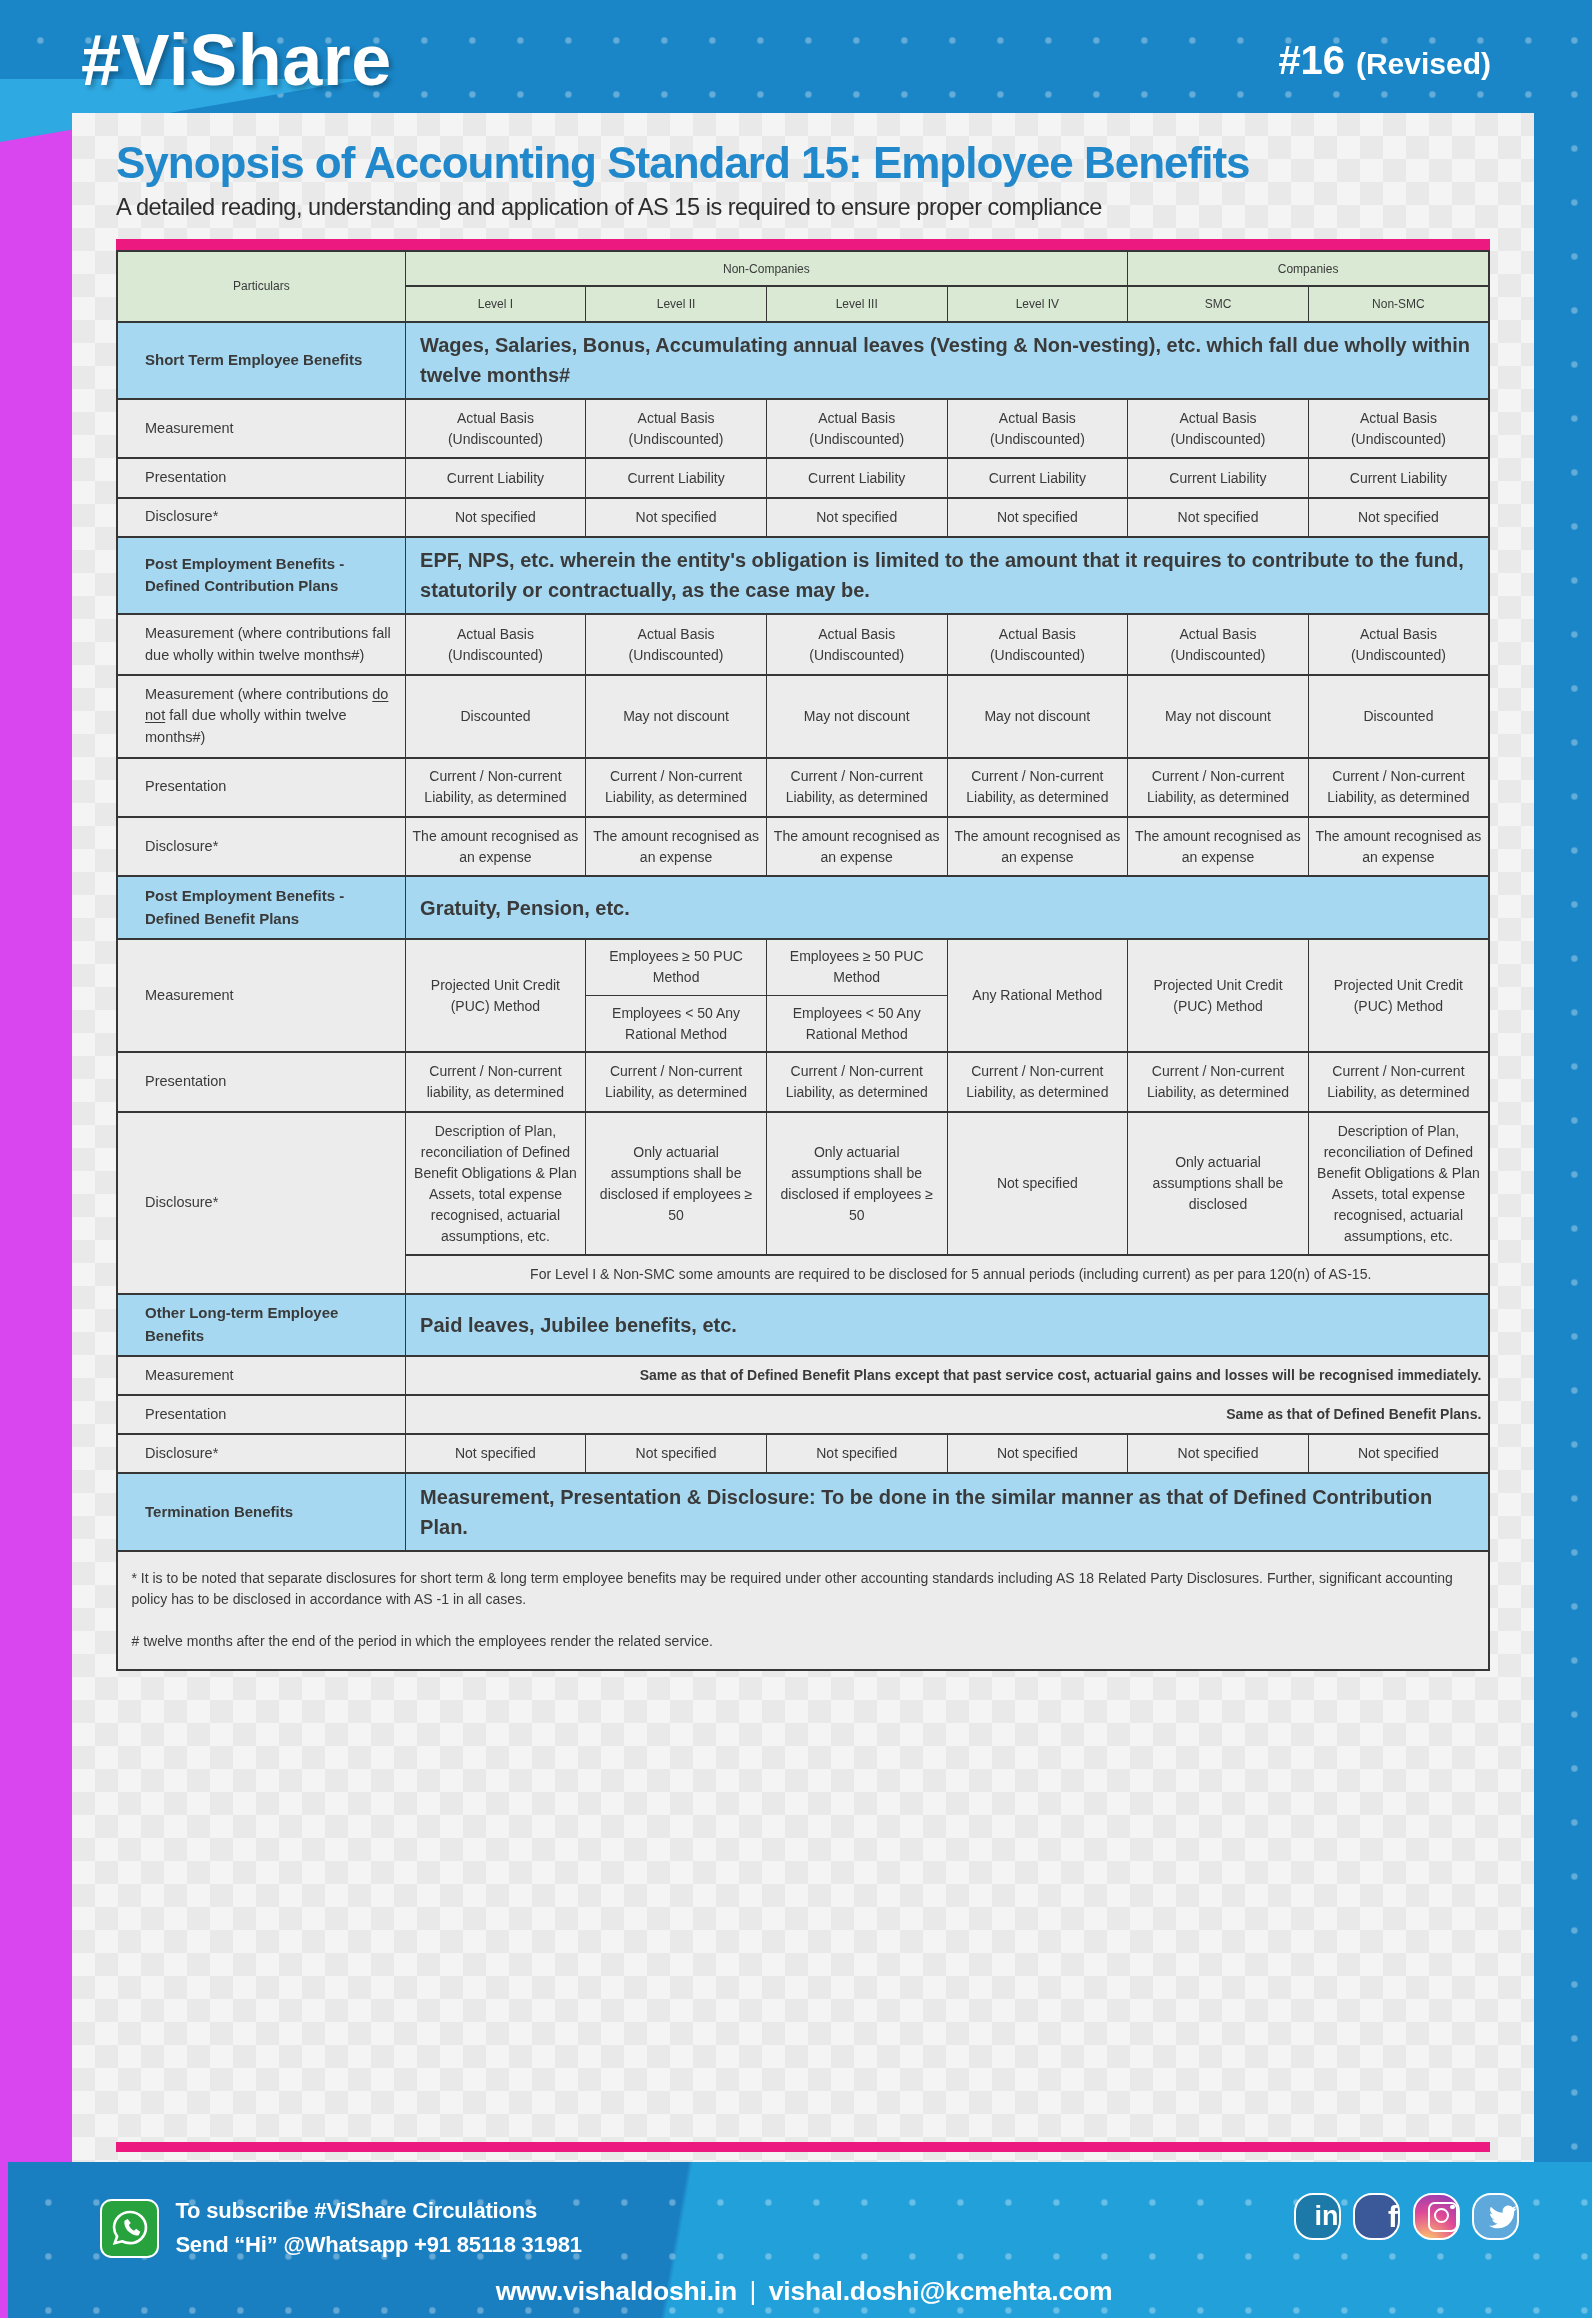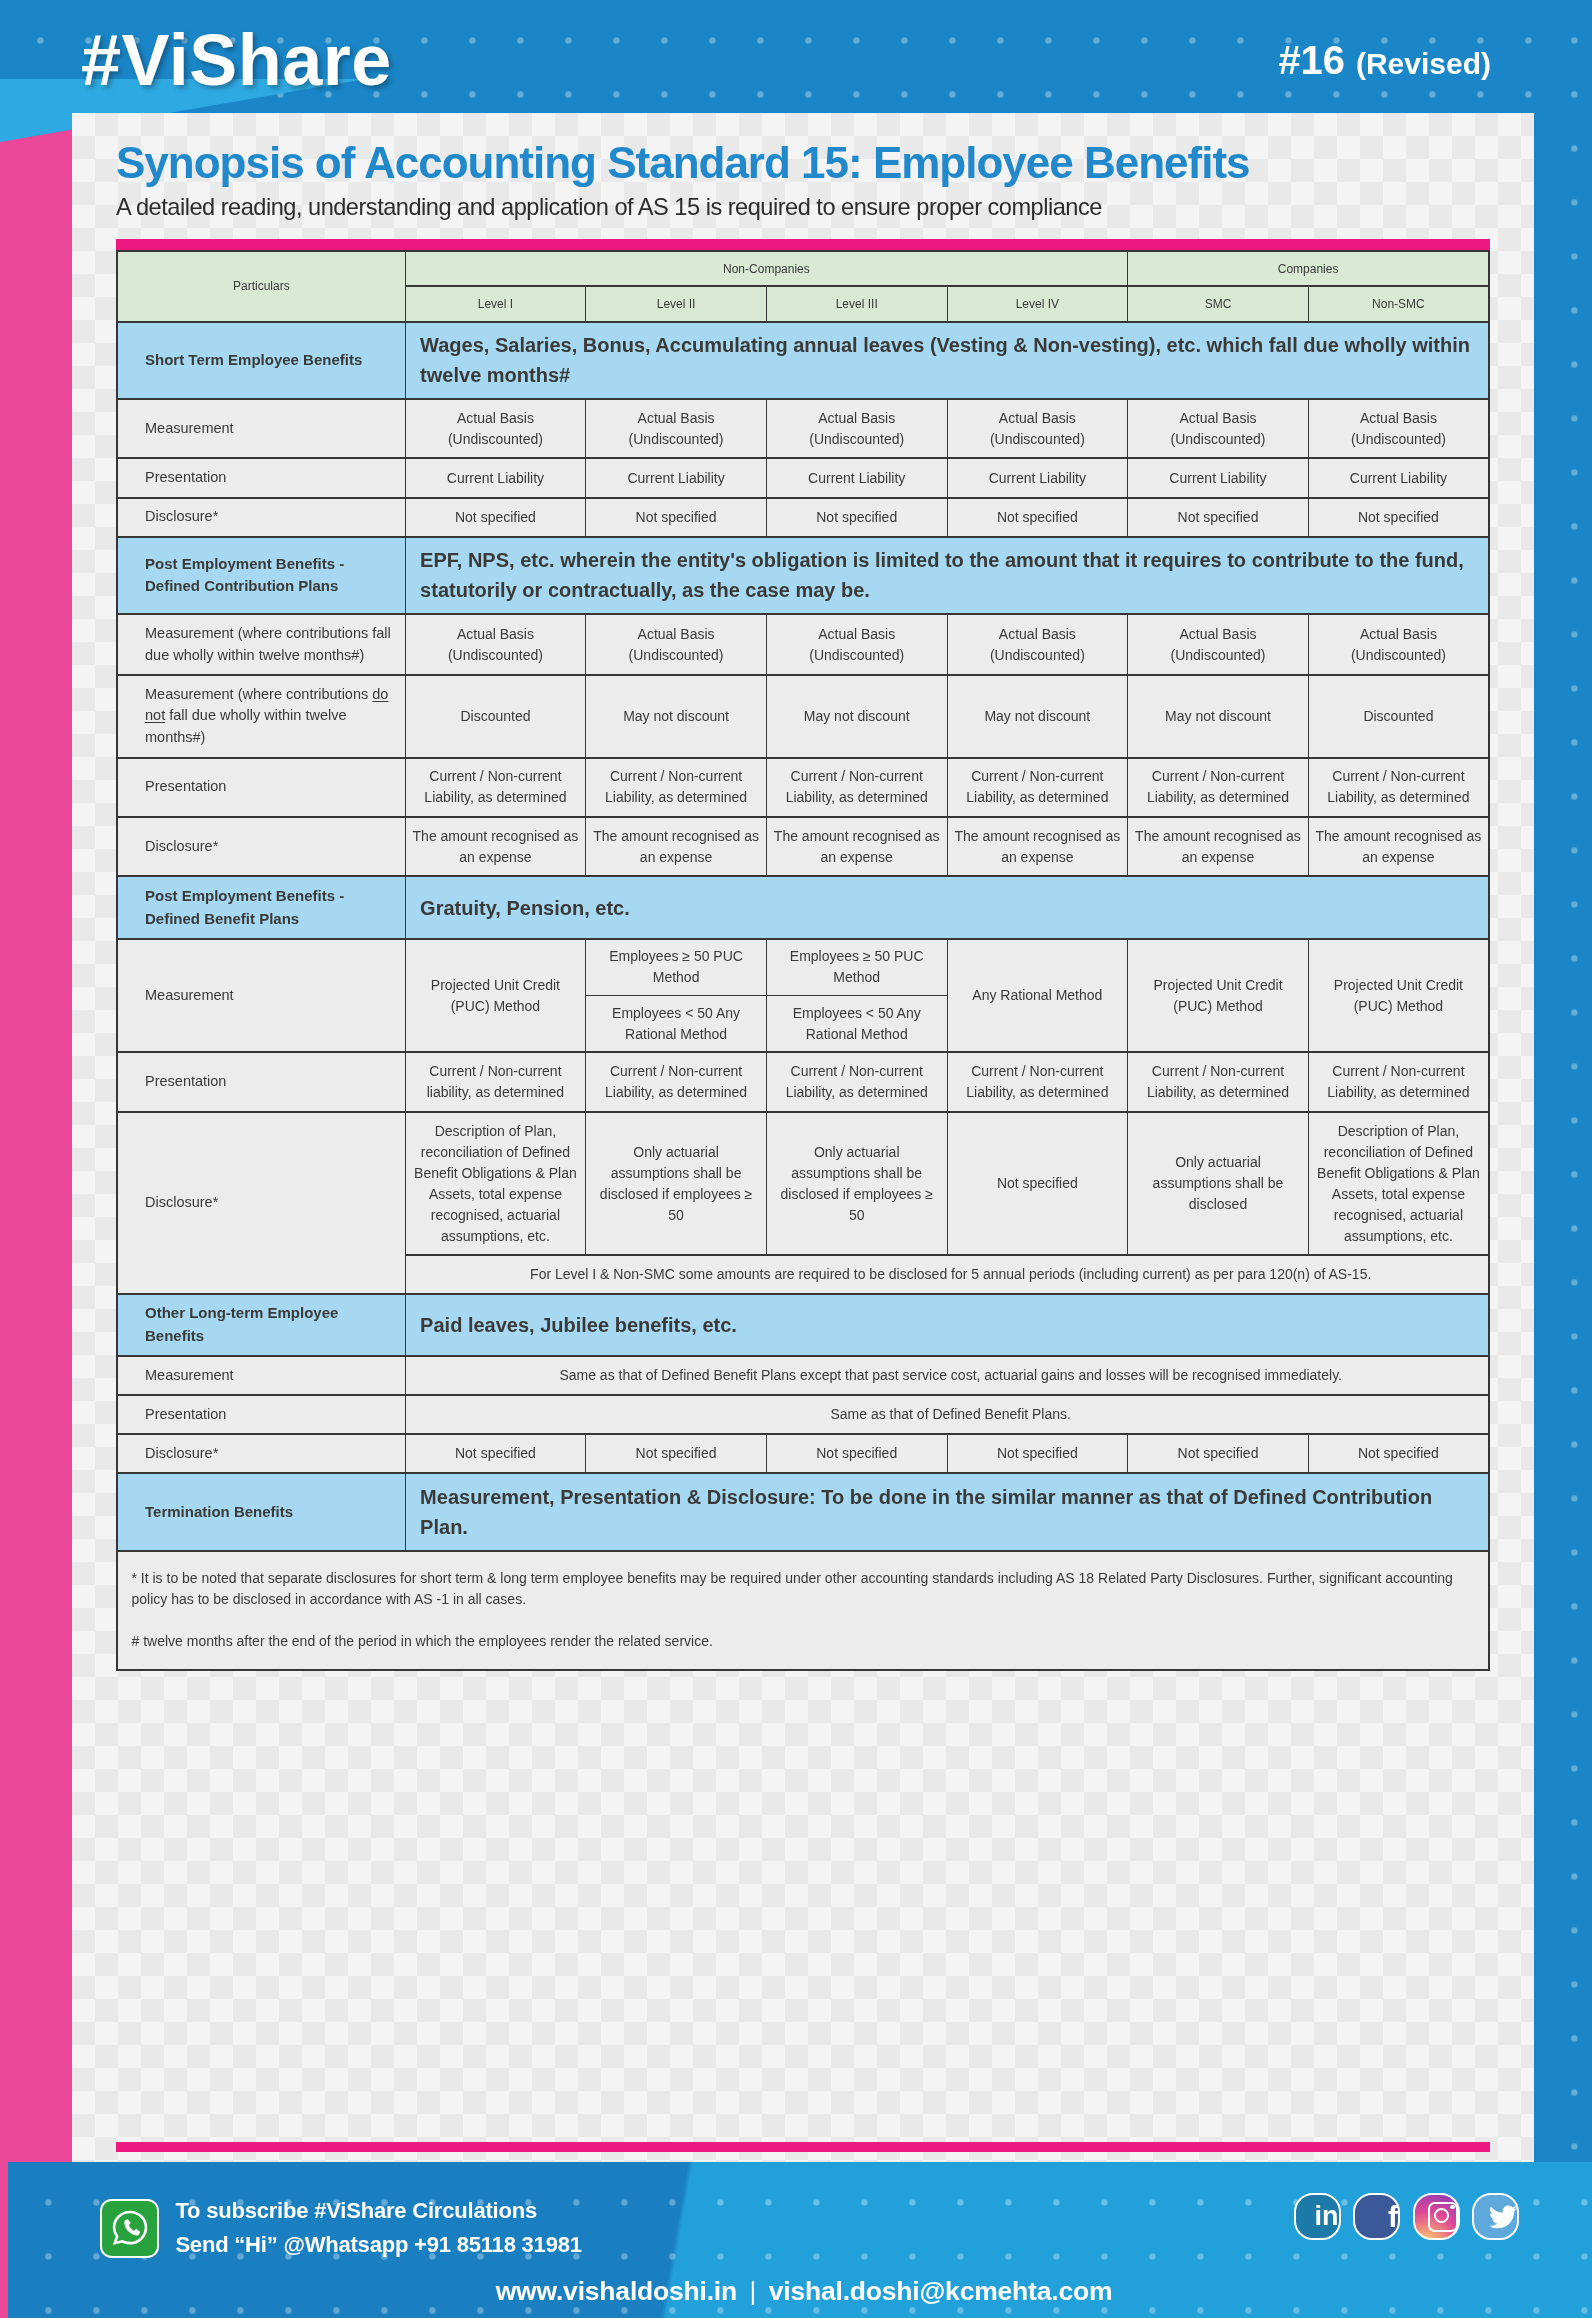--- a/index.html
+++ b/index.html
@@ -1,17 +1,17 @@
 <!DOCTYPE html>
 <html style="font-size:7.7px"><head>
 <meta charset="utf-8">
 <style>
   html,body{margin:0;padding:0;}
   body{font-family:"Liberation Sans",sans-serif;}
-  .page{position:relative;width:1592px;height:2319px;background:#ec4899;overflow:hidden;}
+  .page{position:relative;width:1592px;height:2319px;background:#d946ef;overflow:hidden;}
 
   
   .dots::before{content:"";position:absolute;inset:0;
     background-image:radial-gradient(circle,rgba(255,255,255,.32) 3.1px,rgba(255,255,255,0) 3.6px);
     background-size:48px 54px;background-position:16.4px 13.5px;pointer-events:none;}
   .band-top{position:absolute;left:0;top:0;width:100%;height:113px;background:#1A86C7;}
   .band-top::after{content:"";position:absolute;left:0;bottom:-29px;width:366px;height:63px;
     background:#2FA9E2;clip-path:polygon(0 0,100% 0,0 100%);}
   .strip-right{position:absolute;top:0;right:0;width:58px;height:100%;background:#1A86C7;}
   .footer{position:absolute;left:8px;bottom:0;width:100%;height:157px;
@@ -34,21 +34,21 @@
 
   
   table{width:100%;border-collapse:collapse;table-layout:fixed;color:#3a3a3a;border:2.9px solid #363636;}
   th,td{border:1.4px solid #363636;border-top-width:2.4px;border-bottom-width:2.4px;
     padding:7.7px 6.7px;font-size:14px;line-height:1.5;vertical-align:middle;background:#ECECEC;}
   thead th{background:#D9E9D4;font-weight:400;font-size:12px;text-align:center;}
   td.c{text-align:center;}
   td.lbl{text-align:left;padding-left:27px;font-size:14.5px;}
   tr.section td{background:#A6D8F1;font-weight:700;font-size:15px;text-align:left;}
   tr.section td.desc{padding-left:14.5px;font-size:20px;}
-  td.spantext{text-align:center;padding-left:14.5px;}
+  td.spantext{text-align:right;padding-left:14.5px;font-weight:bold;}
   td.split{padding:0;}
   td.split .sub{padding:6.7px 4.8px;text-align:center;}
   td.split .sub + .sub{border-top:1.9px solid #363636;}
   td.note-cell{text-align:center;padding-left:14.5px;}
   td.footnote-cell{text-align:left;padding:16.4px 13.5px;}
   td.footnote-cell p{margin:0 0 21px;}
   td.footnote-cell p:last-child{margin-bottom:0;}
   .u{text-decoration:underline;text-underline-offset:1.9px;}
 
   

